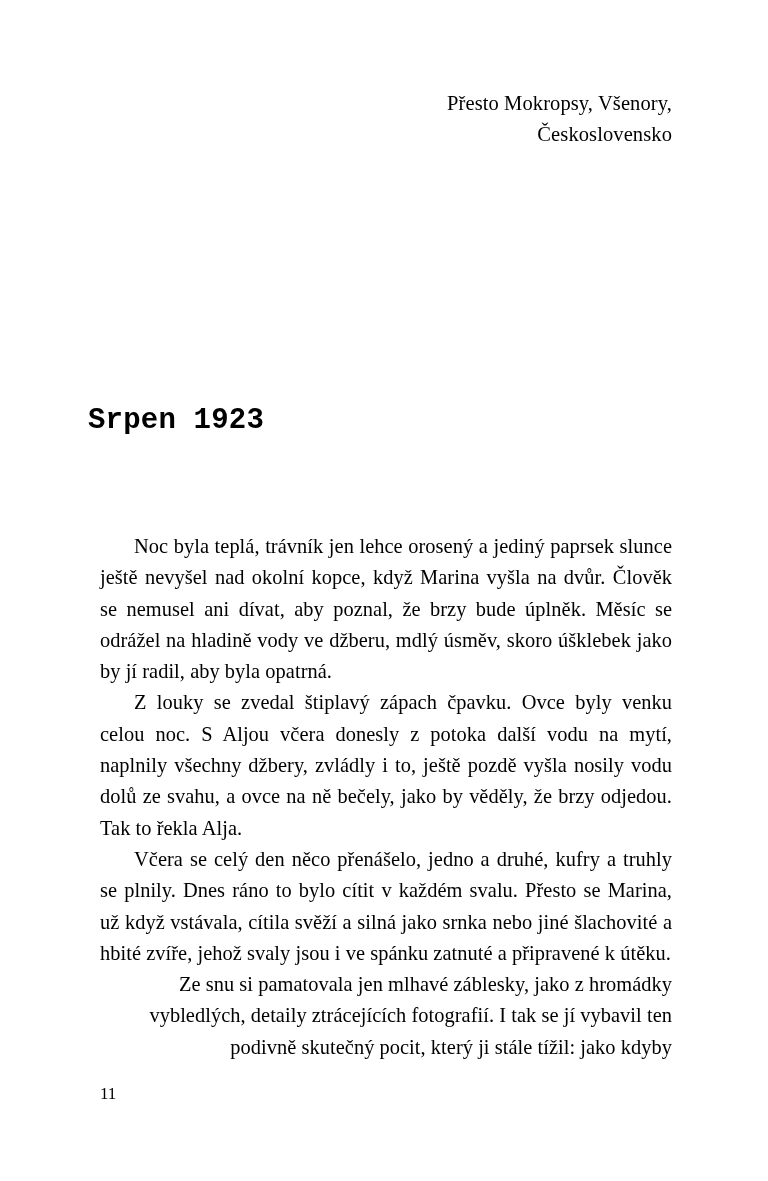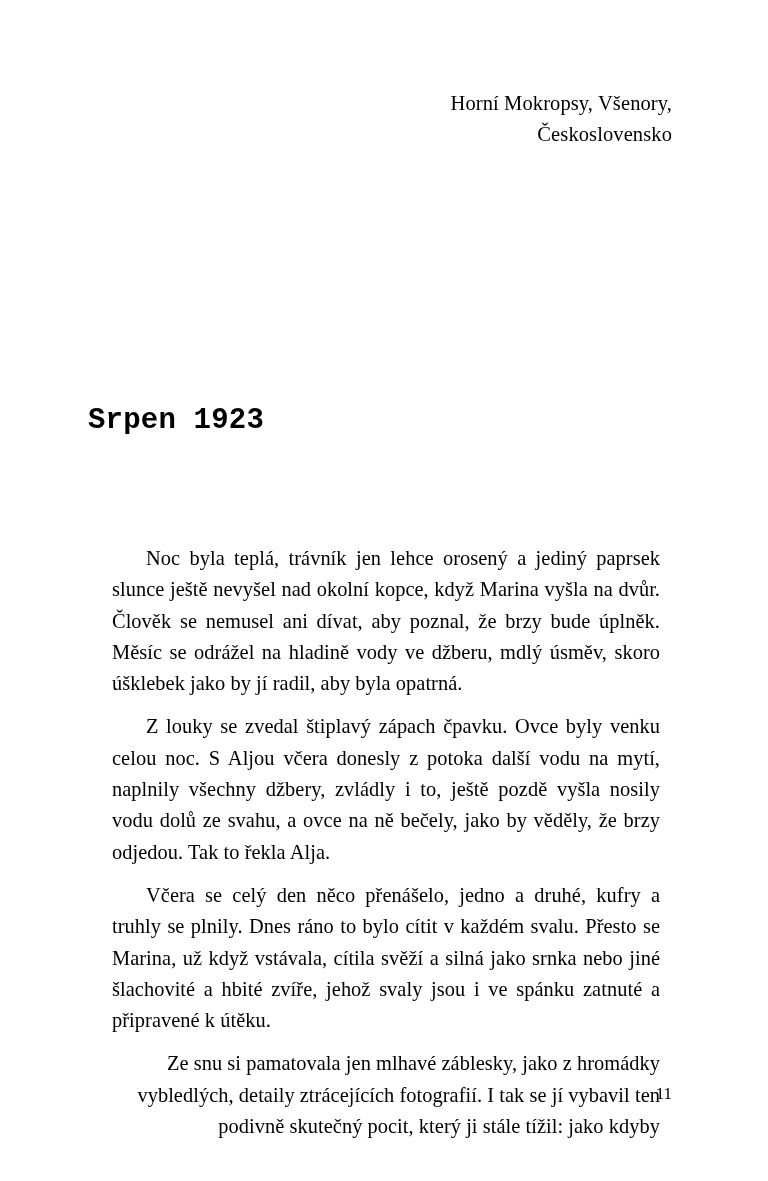--- a/index.html
+++ b/index.html
@@ -52,43 +52,42 @@
     position: absolute;
     left: 100px;
     top: 531px;
     width: 572px;
     font-size: 20.4px;
     line-height: 31.3px;
     text-align: justify;
     letter-spacing: 0.05px;
   }
   .body-text p {
-    margin: 12px;
+    margin: 0;
     text-indent: 34px;
   }
   .body-text p:last-child {
     text-align: right;
   }
   
   .folio {
     position: absolute;
     left: 100px;
     top: 1084px;
     width: 572px;
-    text-align: right;
     font-size: 17px;
   }
 </style>
 </head>
 <body>
 
 <div class="page">
 
   <div class="location">
-    <span class="line">Horní Mokropsy, Všenory,</span>
+    <span class="line">Přesto Mokropsy, Všenory,</span>
     <span class="line">Československo</span>
   </div>
 
   <h1 class="chapter-title">Srpen 1923</h1>
 
   <div class="body-text">
     <p>Noc byla teplá, trávník jen lehce orosený a jediný paprsek slunce ještě nevyšel nad okolní kopce, když Marina vyšla na dvůr. Člověk se nemusel ani dívat, aby poznal, že brzy bude úplněk. Měsíc se odrážel na hladině vody ve džberu, mdlý úsměv, skoro úšklebek jako by jí radil, aby byla opatrná.</p>
     <p>Z louky se zvedal štiplavý zápach čpavku. Ovce byly venku celou noc. S Aljou včera donesly z potoka další vodu na mytí, naplnily všechny džbery, zvládly i to, ještě pozdě vyšla nosily vodu dolů ze svahu, a ovce na ně bečely, jako by věděly, že brzy odjedou. Tak to řekla Alja.</p>
     <p>Včera se celý den něco přenášelo, jedno a druhé, kufry a truhly se plnily. Dnes ráno to bylo cítit v každém svalu. Přesto se Marina, už když vstávala, cítila svěží a silná jako srnka nebo jiné šlachovité a hbité zvíře, jehož svaly jsou i ve spánku zatnuté a připravené k útěku.</p>
     <p>Ze snu si pamatovala jen mlhavé záblesky, jako z hromádky vybledlých, detaily ztrácejících fotografií. I tak se jí vybavil ten podivně skutečný pocit, který ji stále tížil: jako kdyby</p>

